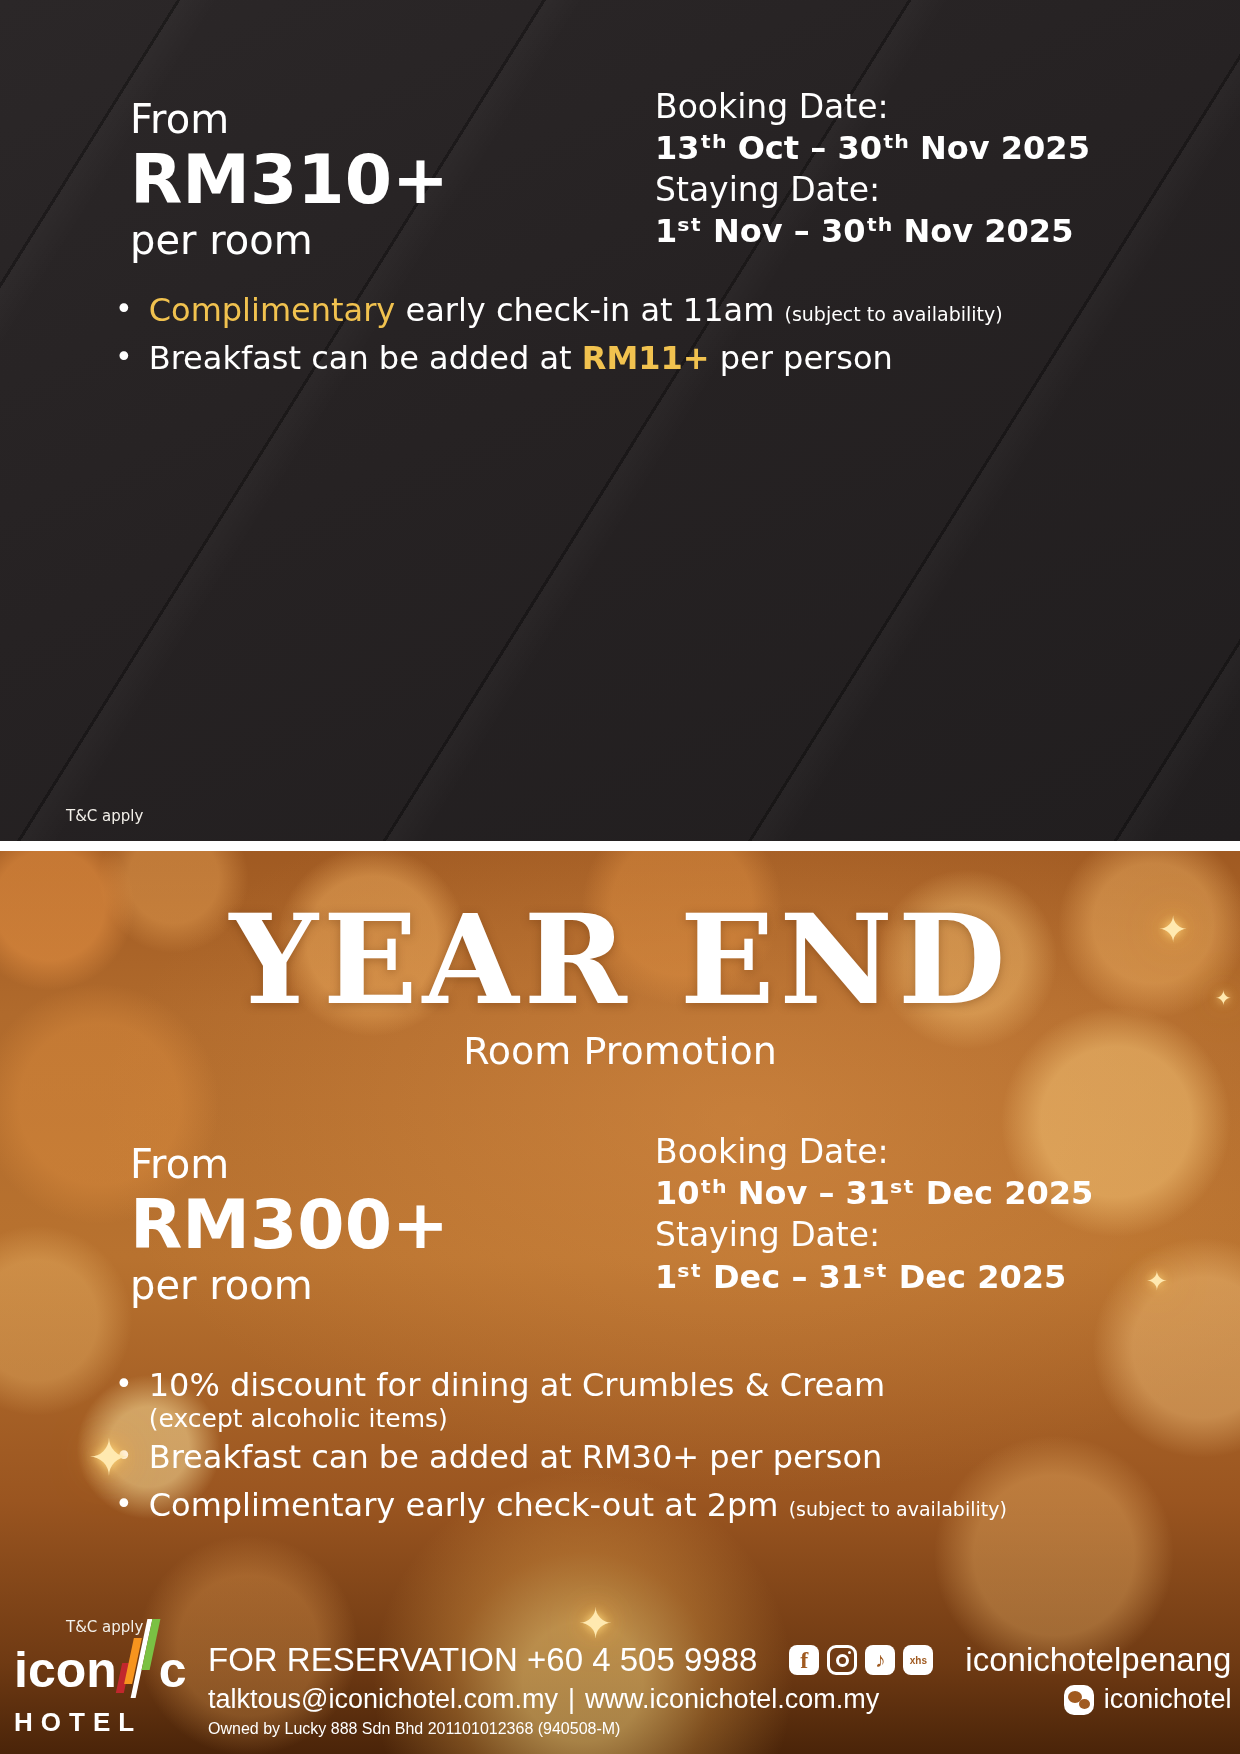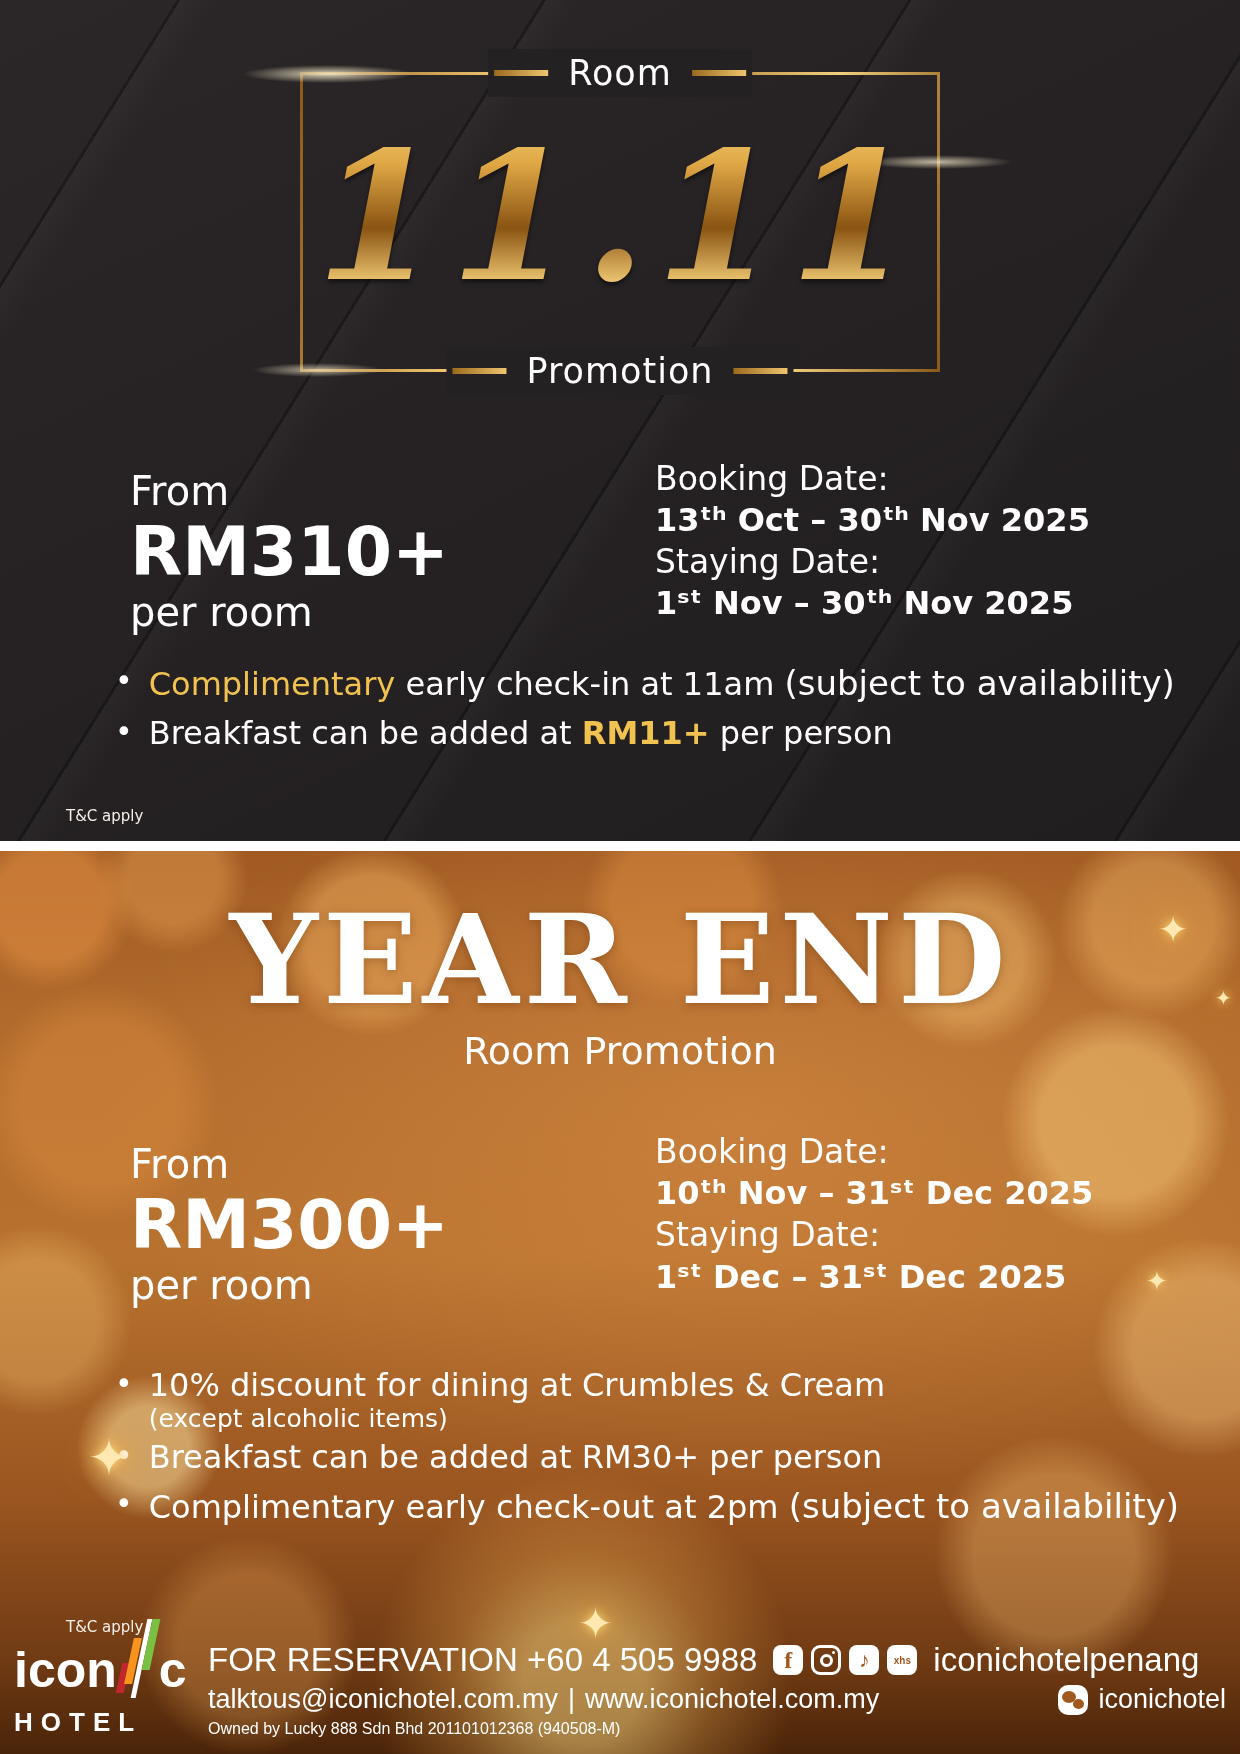--- a/index.html
+++ b/index.html
@@ -53,21 +53,21 @@
   .price-txt { font-size:68px; line-height:1.12; font-weight:bold; }
   .per-txt { font-size:40px; line-height:1.1; font-weight:400; }
   .dates-block { margin-left:105px; line-height:1.28; }
   .date-label { font-size:33px; font-weight:400; }
   .date-value { font-size:32px; font-weight:bold; }
   .bullets { list-style:none; margin-top:24px; padding-left:115px; }
   .bullets li { display:flex; font-size:32px; line-height:1.5; align-items:flex-start; }
   .bullets .dot { margin-right:16px; font-size:30px; }
   .hl { color:#f1c24f; }
   .hl.bold { font-weight:bold; }
-  .note { font-size:34px; align-self:center; padding-top:4px; }
+  .note { font-size:19px; align-self:center; padding-top:4px; }
   .tnc { position:absolute; left:66px; bottom:16px; font-size:15px; color:#f2efe9; }
 
   
   .divider { width:100%; height:10px; background:#ffffff; }
 
   
   .sec-bottom {
     position:relative; width:100%; height:903px; overflow:hidden; color:#fff;
     background:
       radial-gradient(circle at 4% 6%, rgba(235,150,70,.5) 0 55px, transparent 85px),
@@ -115,21 +115,21 @@
   .logo-row { position:relative; display:flex; align-items:flex-end;text-align:right; }
   .logo-word { font-size:50px; font-weight:bold; letter-spacing:0; line-height:1; color:#fff; }
   .bars { position:relative; display:inline-block; width:40px; height:76px; margin:0 1px; }
   .bar { position:absolute; transform:skewX(-12deg); }
   .bar.r { left:1px;  bottom:2px;  width:8px; height:30px; background:#c1272d; }
   .bar.o { left:11px; bottom:11px; width:8px; height:46px; background:#f7941e; }
   .bar.w { left:21px; bottom:-3px; width:5px; height:79px; background:#ffffff; }
   .bar.g { left:29px; bottom:25px; width:8px; height:51px; background:#7ac143; }
   .logo-hotel { font-size:26px; font-weight:bold; letter-spacing:8px; color:#fff; margin-top:12px; }
   .contact { flex:1; color:#fff; }
-  .c-row1 { display:flex; align-items:center; gap:16px; font-size:33px; white-space:nowrap; }
+  .c-row1 { display:flex; align-items:center; gap:32px; font-size:33px; white-space:nowrap; }
   .c-row2 { display:flex; align-items:center; gap:10px; font-size:27px; margin-top:5px; white-space:nowrap; }
   .c-row3 { font-size:16px; margin-top:5px; }
   .socials { display:flex; align-items:center; gap:8px; }
   .chip { width:30px; height:30px; border-radius:8px; background:#fff; color:#a05a20;
     display:inline-flex; align-items:center; justify-content:center; flex-shrink:0;
     font-weight:bold; }
   .chip.fb span { font-size:24px; font-family:"Liberation Serif",serif; }
   .chip.tk span { font-size:21px; }
   .chip.xh span { font-size:10px; letter-spacing:0; }
   .chip.ig { background:transparent; border:3px solid #fff; border-radius:9px; position:relative; }
@@ -139,36 +139,20 @@
   .wc-b1 { position:absolute; left:4px; top:6px; width:14px; height:12px; background:#a05a20; border-radius:50%; }
   .wc-b2 { position:absolute; right:4px; bottom:6px; width:11px; height:10px; background:#a05a20; border-radius:50%; }
   .handle { font-weight:400; }
 </style>
 </head>
 <body>
 
 <div class="poster">
 
   <section class="sec-top">
-    <div class="frame">
-      <span class="glint g1"></span>
-      <span class="glint g2"></span>
-      <span class="glint g3"></span>
-      <div class="frame-label t">
-        <span class="dash"></span>
-        <span class="lbl">Room</span>
-        <span class="dash"></span>
-      </div>
-      <div class="big-num">11.11</div>
-      <div class="frame-label b">
-        <span class="dash"></span>
-        <span class="lbl">Promotion</span>
-        <span class="dash"></span>
-      </div>
-    </div>
 
     <div class="info-row">
       <div class="price-block">
         <div class="from-txt">From</div>
         <div class="price-txt">RM310+</div>
         <div class="per-txt">per room</div>
       </div>
       <div class="dates-block">
         <div class="date-label">Booking Date:</div>
         <div class="date-value">13ᵗʰ Oct – 30ᵗʰ Nov 2025</div>

